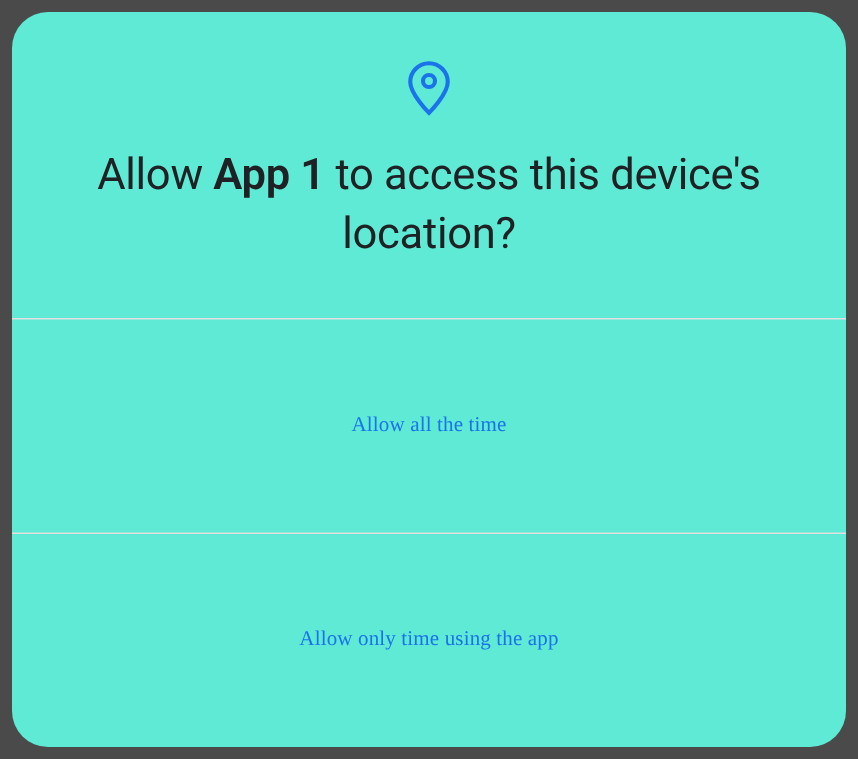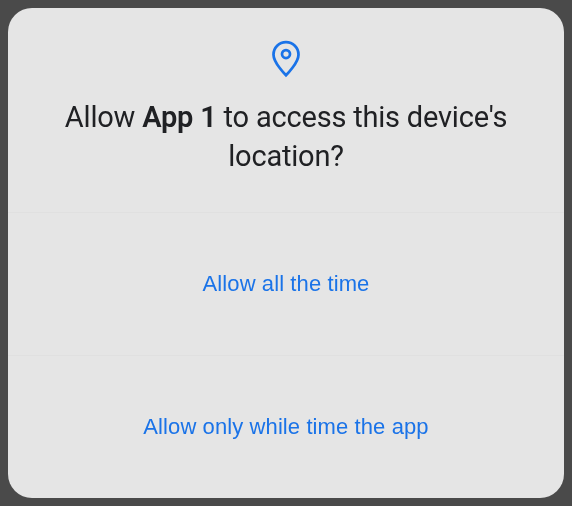--- a/index.html
+++ b/index.html
@@ -13,21 +13,21 @@
       background: #4a4a4a;
       width: 572px;
       height: 506px;
       display: flex;
       align-items: center;
       justify-content: center;
       padding: 8px;
     }
     
     .dialog {
-      background: #e5e5e5;
+      background: #5eead4;
       border-radius: 24px;
       width: 100%;
       height: 100%;
       display: flex;
       flex-direction: column;
       overflow: hidden;
     }
     
     .header {
       padding: 32px 40px 36px 40px;
@@ -61,23 +61,23 @@
       display: flex;
       flex-direction: column;
       flex: 1;
     }
     
     .option-button {
       border: none;
       border-top: 1px solid #e0e0e0;
       background: transparent;
       color: #1a73e8;
-      font-size: 22px;
+      font-size: 14px;
       font-weight: 500;
-      font-family: Liberation Sans, sans-serif;
+      font-family: Liberation Serif, serif;
       cursor: pointer;
       flex: 1;
       display: flex;
       align-items: center;
       justify-content: center;
       letter-spacing: 0.1px;
     }
   </style>
 </head>
 <body>
@@ -89,15 +89,15 @@
         <path d="M12 1.5 C6.5 1.5 2 6 2 11.5 C2 18 12 28 12 28 C12 28 22 18 22 11.5 C22 6 17.5 1.5 12 1.5 Z"></path>
         <circle cx="12" cy="11" r="3.2"></circle>
       </svg>
     </div>
     <h1 class="title">
       <span>Allow </span><strong>App 1</strong><span> to access this device's location?</span>
     </h1>
   </div>
   <div class="options">
     <button class="option-button">Allow all the time</button>
-    <button class="option-button">Allow only while time the app</button>
+    <button class="option-button">Allow only time using the app</button>
   </div>
 </div>
 
 </body></html>

